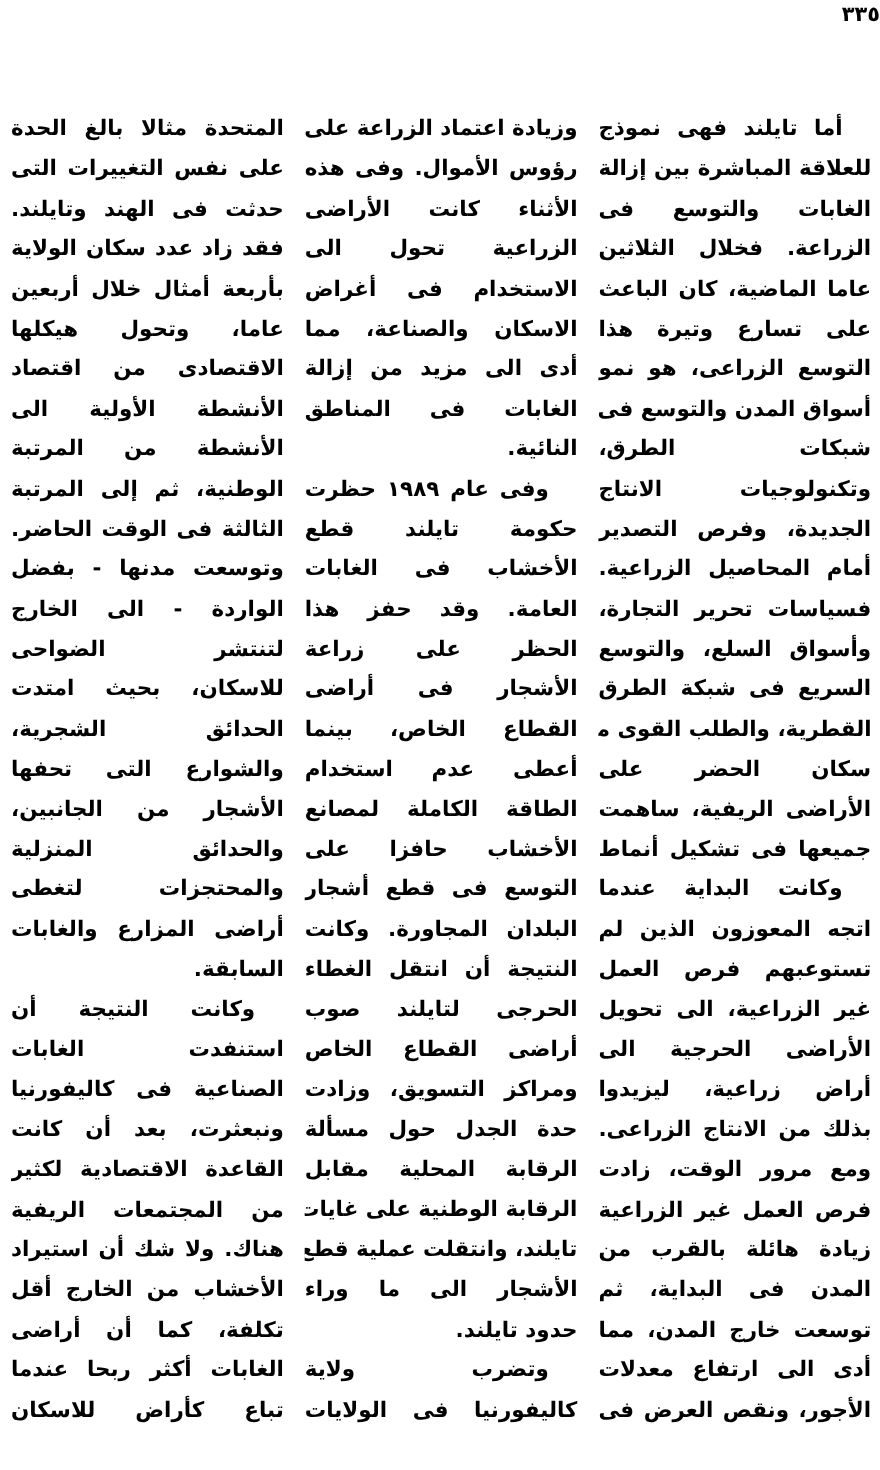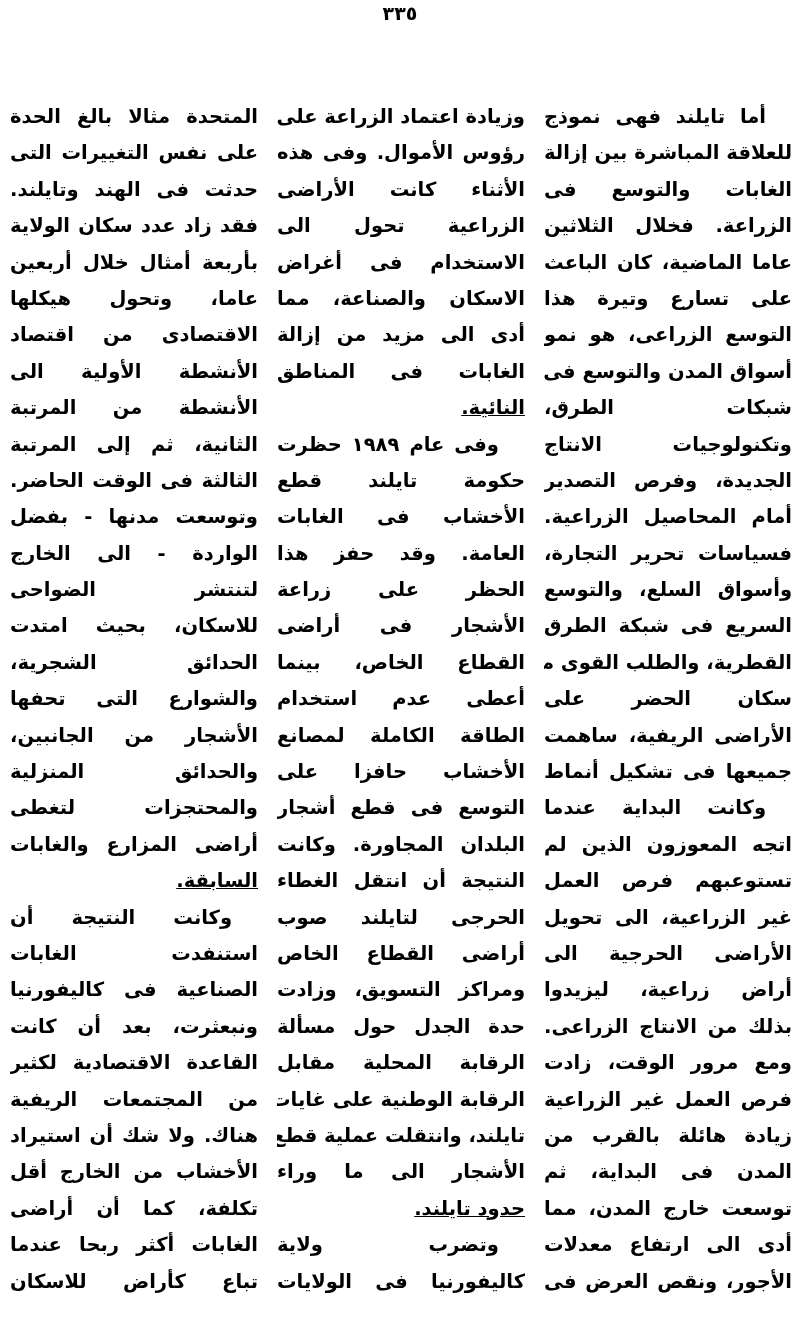--- a/index.html
+++ b/index.html
@@ -10,21 +10,21 @@
     background: #ffffff;
     color: #000000;
     font-family: "DejaVu Sans", "Liberation Sans", sans-serif;
     overflow: hidden;
   }
   .page-number {
     position: absolute;
     top: 2px;
     left: 0;
     width: 100%;
-    text-align: center;
+    text-align: right;
     font-size: 19px;
     font-weight: bold;
     letter-spacing: 2px;
   }
   .columns {
     position: absolute;
     top: 99px;
     right: 8px;
     width: 784px;
     display: flex;
@@ -37,21 +37,21 @@
     line-height: 36.4px;
     font-size: 19.5px;
     font-weight: bold;
     direction: rtl;
     text-align: justify;
     text-align-last: justify;
     overflow: hidden;
     white-space: nowrap;
   }
   .line.indent { padding-right: 26px; }
-  .line.end { text-align-last: right; text-decoration: underline; }
+  .line.end { text-align-last: right; }
 </style>
 </head>
 <body>
 
 <div class="page">
   <div class="page-number">٣٣٥</div>
   <div class="columns" id="columns">
       <div class="column">
         <div class="line indent">أما تايلند فهى نموذج</div>
         <div class="line">للعلاقة المباشرة بين إزالة</div>
@@ -125,21 +125,21 @@
       <div class="column">
         <div class="line">المتحدة مثالا بالغ الحدة</div>
         <div class="line">على نفس التغييرات التى</div>
         <div class="line">حدثت فى الهند وتايلند.</div>
         <div class="line">فقد زاد عدد سكان الولاية</div>
         <div class="line">بأربعة أمثال خلال أربعين</div>
         <div class="line">عاما، وتحول هيكلها</div>
         <div class="line">الاقتصادى من اقتصاد</div>
         <div class="line">الأنشطة الأولية الى</div>
         <div class="line">الأنشطة من المرتبة</div>
-        <div class="line">الثانية، ثم إلى المرتبة</div>
+        <div class="line">الوطنية، ثم إلى المرتبة</div>
         <div class="line">الثالثة فى الوقت الحاضر.</div>
         <div class="line">وتوسعت مدنها - بفضل</div>
         <div class="line">الواردة - الى الخارج</div>
         <div class="line">لتنتشر الضواحى</div>
         <div class="line">للاسكان، بحيث امتدت</div>
         <div class="line">الحدائق الشجرية،</div>
         <div class="line">والشوارع التى تحفها</div>
         <div class="line">الأشجار من الجانبين،</div>
         <div class="line">والحدائق المنزلية</div>
         <div class="line">والمحتجزات لتغطى</div>

